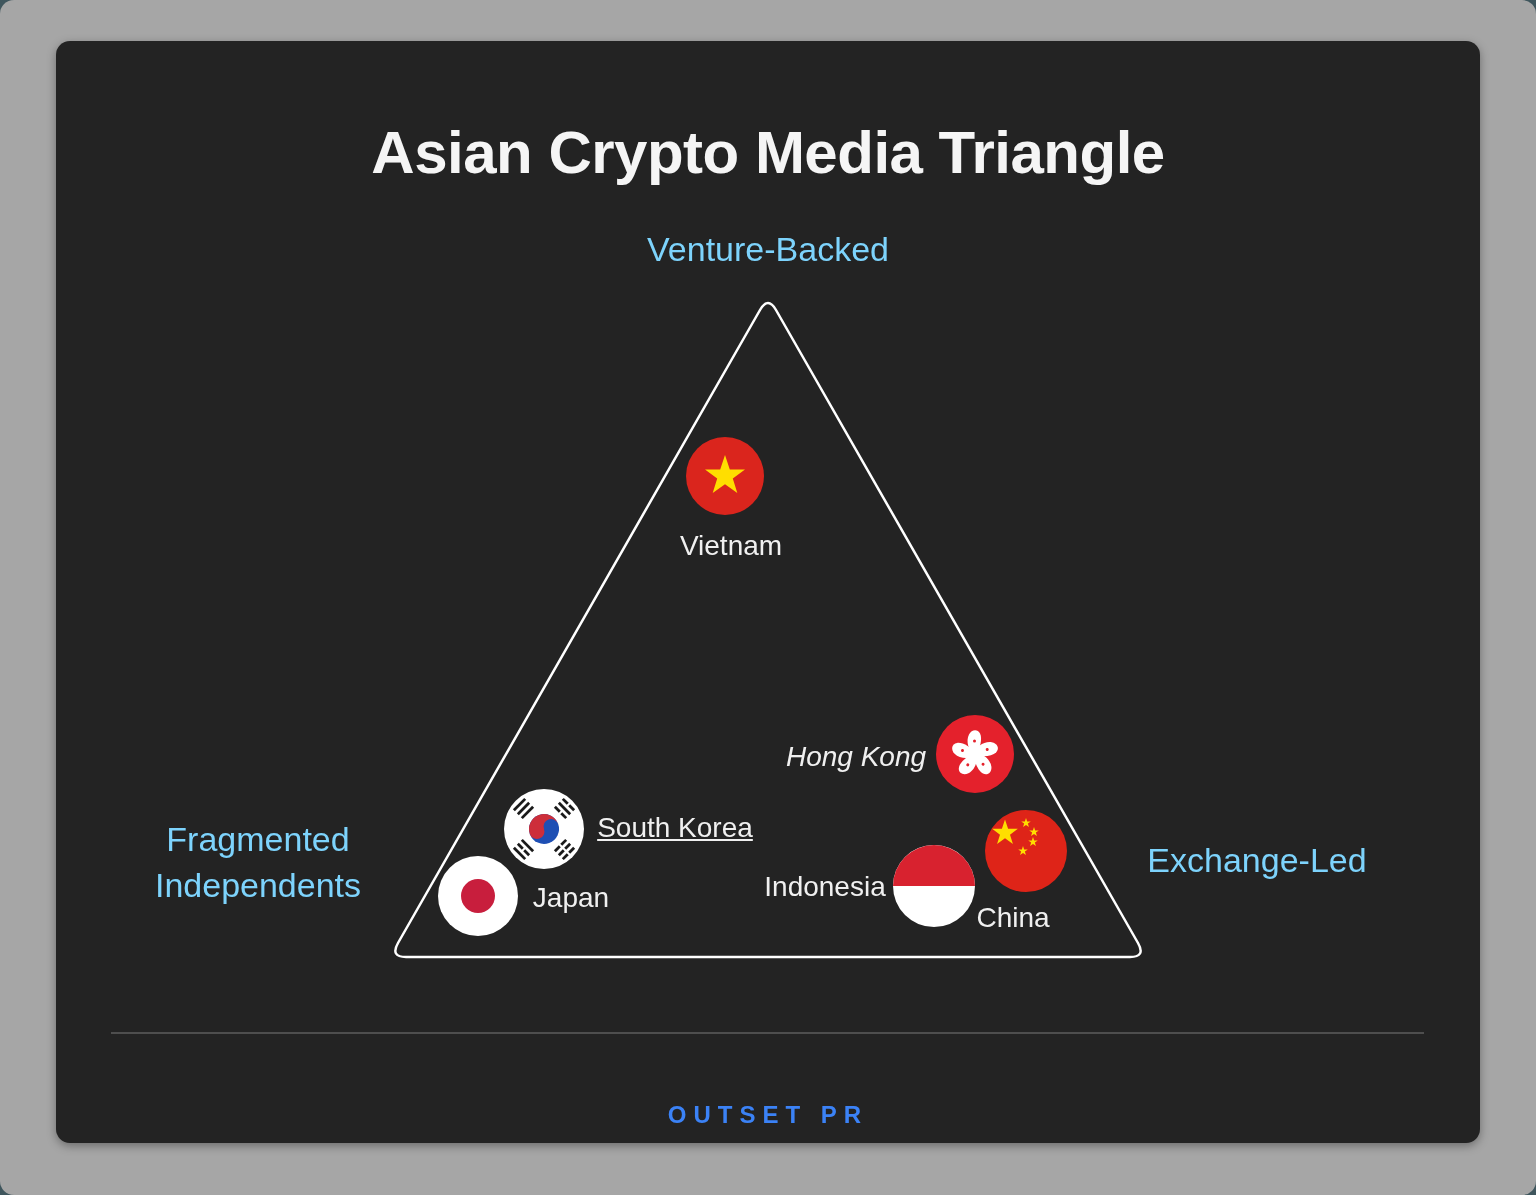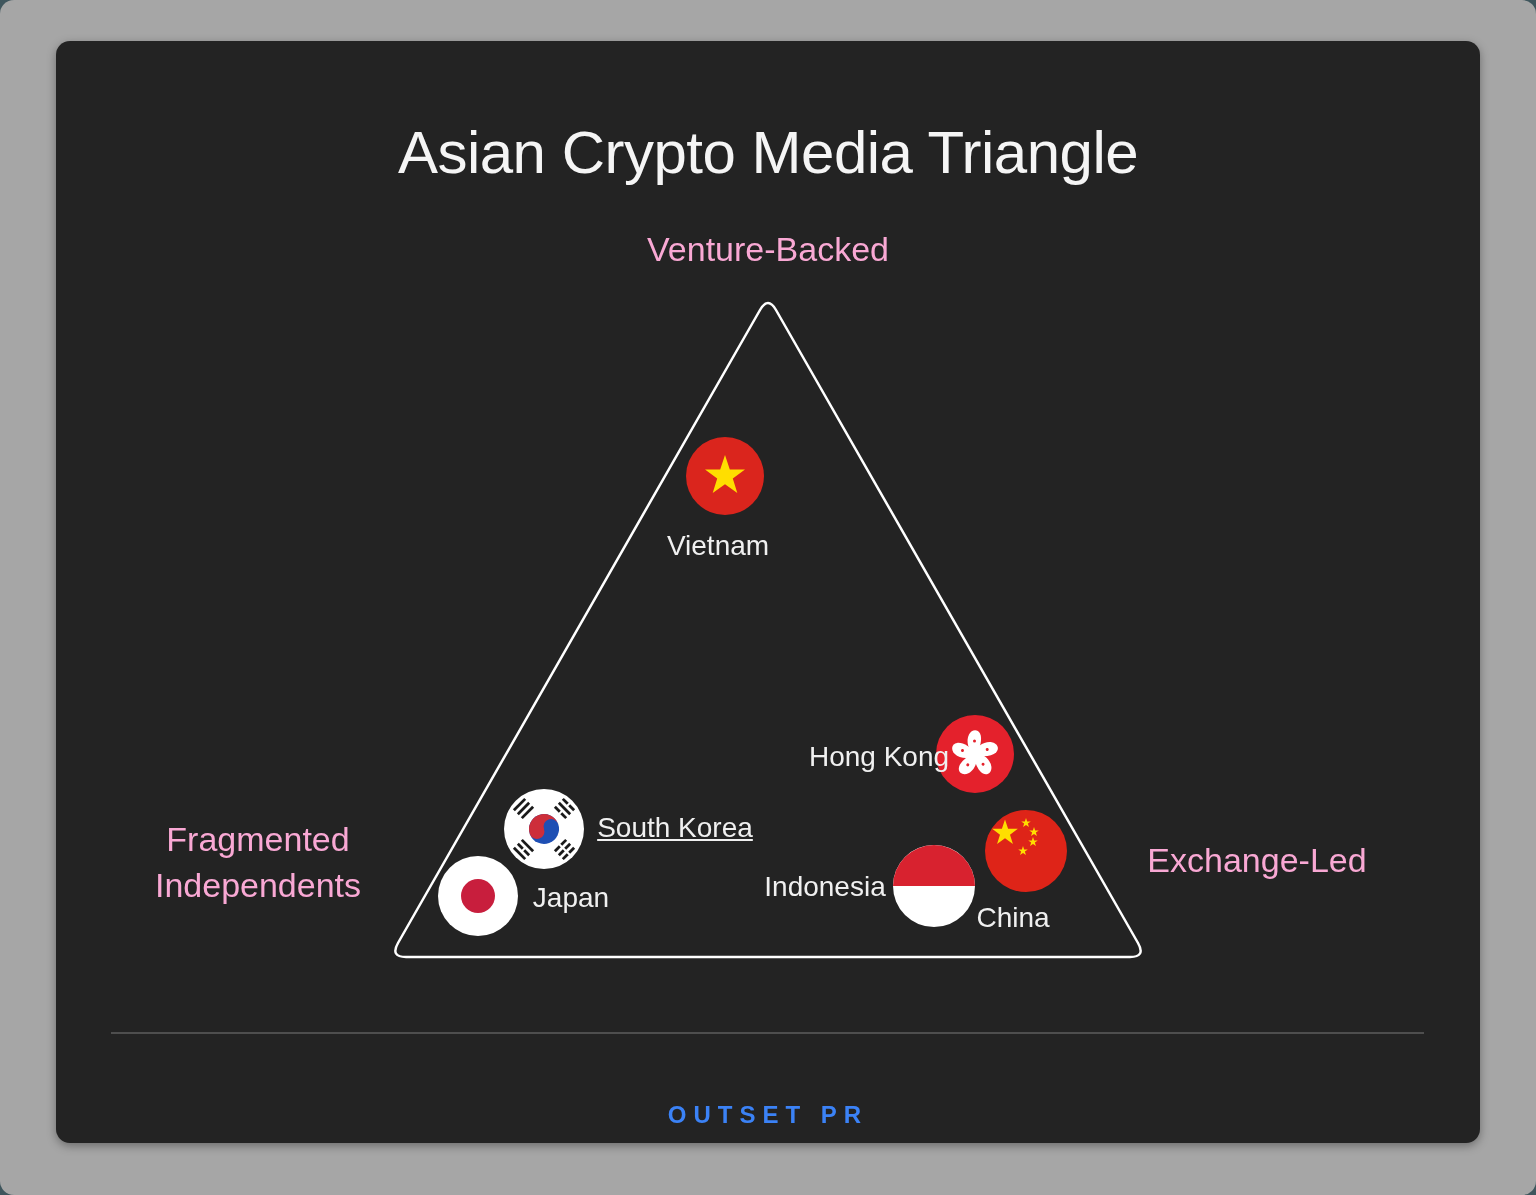--- a/index.html
+++ b/index.html
@@ -17,46 +17,46 @@
   .card{
     position:absolute;left:56px;top:41px;
     width:1424px;height:1102px;
     background:#232323;
     border-radius:14px;
     box-shadow:0 3px 10px rgba(0,0,0,0.35);
   }
   .title{
     position:absolute;top:80px;left:0;width:100%;
     text-align:center;
-    font-size:60px;line-height:64px;font-weight:400;
+    font-size:60px;line-height:64px;font-weight:700;
     letter-spacing:-0.5px;
     color:#f5f5f5;
   }
   .vertex-label{
     position:absolute;text-align:center;
-    color:#f9a8d4;font-weight:400;
+    color:#7dd3fc;font-weight:400;
   }
   .vertex-top{top:188px;left:0;width:100%;font-size:34px;line-height:40px;}
   .vertex-left{top:775px;left:32px;width:340px;font-size:34px;line-height:46px;}
   .vertex-right{top:799px;left:1001px;width:400px;font-size:34px;line-height:40px;}
   .triangle-svg{position:absolute;left:0;top:0;}
   .flag{position:absolute;}
   .country-label{
     position:absolute;text-align:center;
     font-size:28px;line-height:34px;color:#f0f0f0;
   }
   
   .flag-vietnam    {left:629px;top:395px;}
   .flag-hong-kong  {left:879px;top:673px;}
   .flag-south-korea{left:448px;top:748px;}
   .flag-japan      {left:382px;top:815px;}
   .flag-indonesia  {left:837px;top:804px;}
   .flag-china      {left:929px;top:769px;}
-  .label-vietnam    {left:562px;top:488px;width:200px;}
-  .label-hong-kong  {left:723px;top:699px;width:200px;}
+  .label-vietnam    {left:575px;top:488px;width:200px;}
+  .label-hong-kong  {left:700px;top:699px;width:200px;font-style:italic;}
   .label-south-korea{left:519px;top:770px;width:200px;text-decoration:underline;}
   .label-japan      {left:415px;top:840px;width:200px;}
   .label-indonesia  {left:669px;top:829px;width:200px;text-align:center;}
   .label-china      {left:857px;top:860px;width:200px;}
   .divider{
     position:absolute;left:55px;top:991px;
     width:1313px;height:2px;background:#4e4e4e;
   }
   .logo{
     position:absolute;top:1060px;left:0;width:100%;

